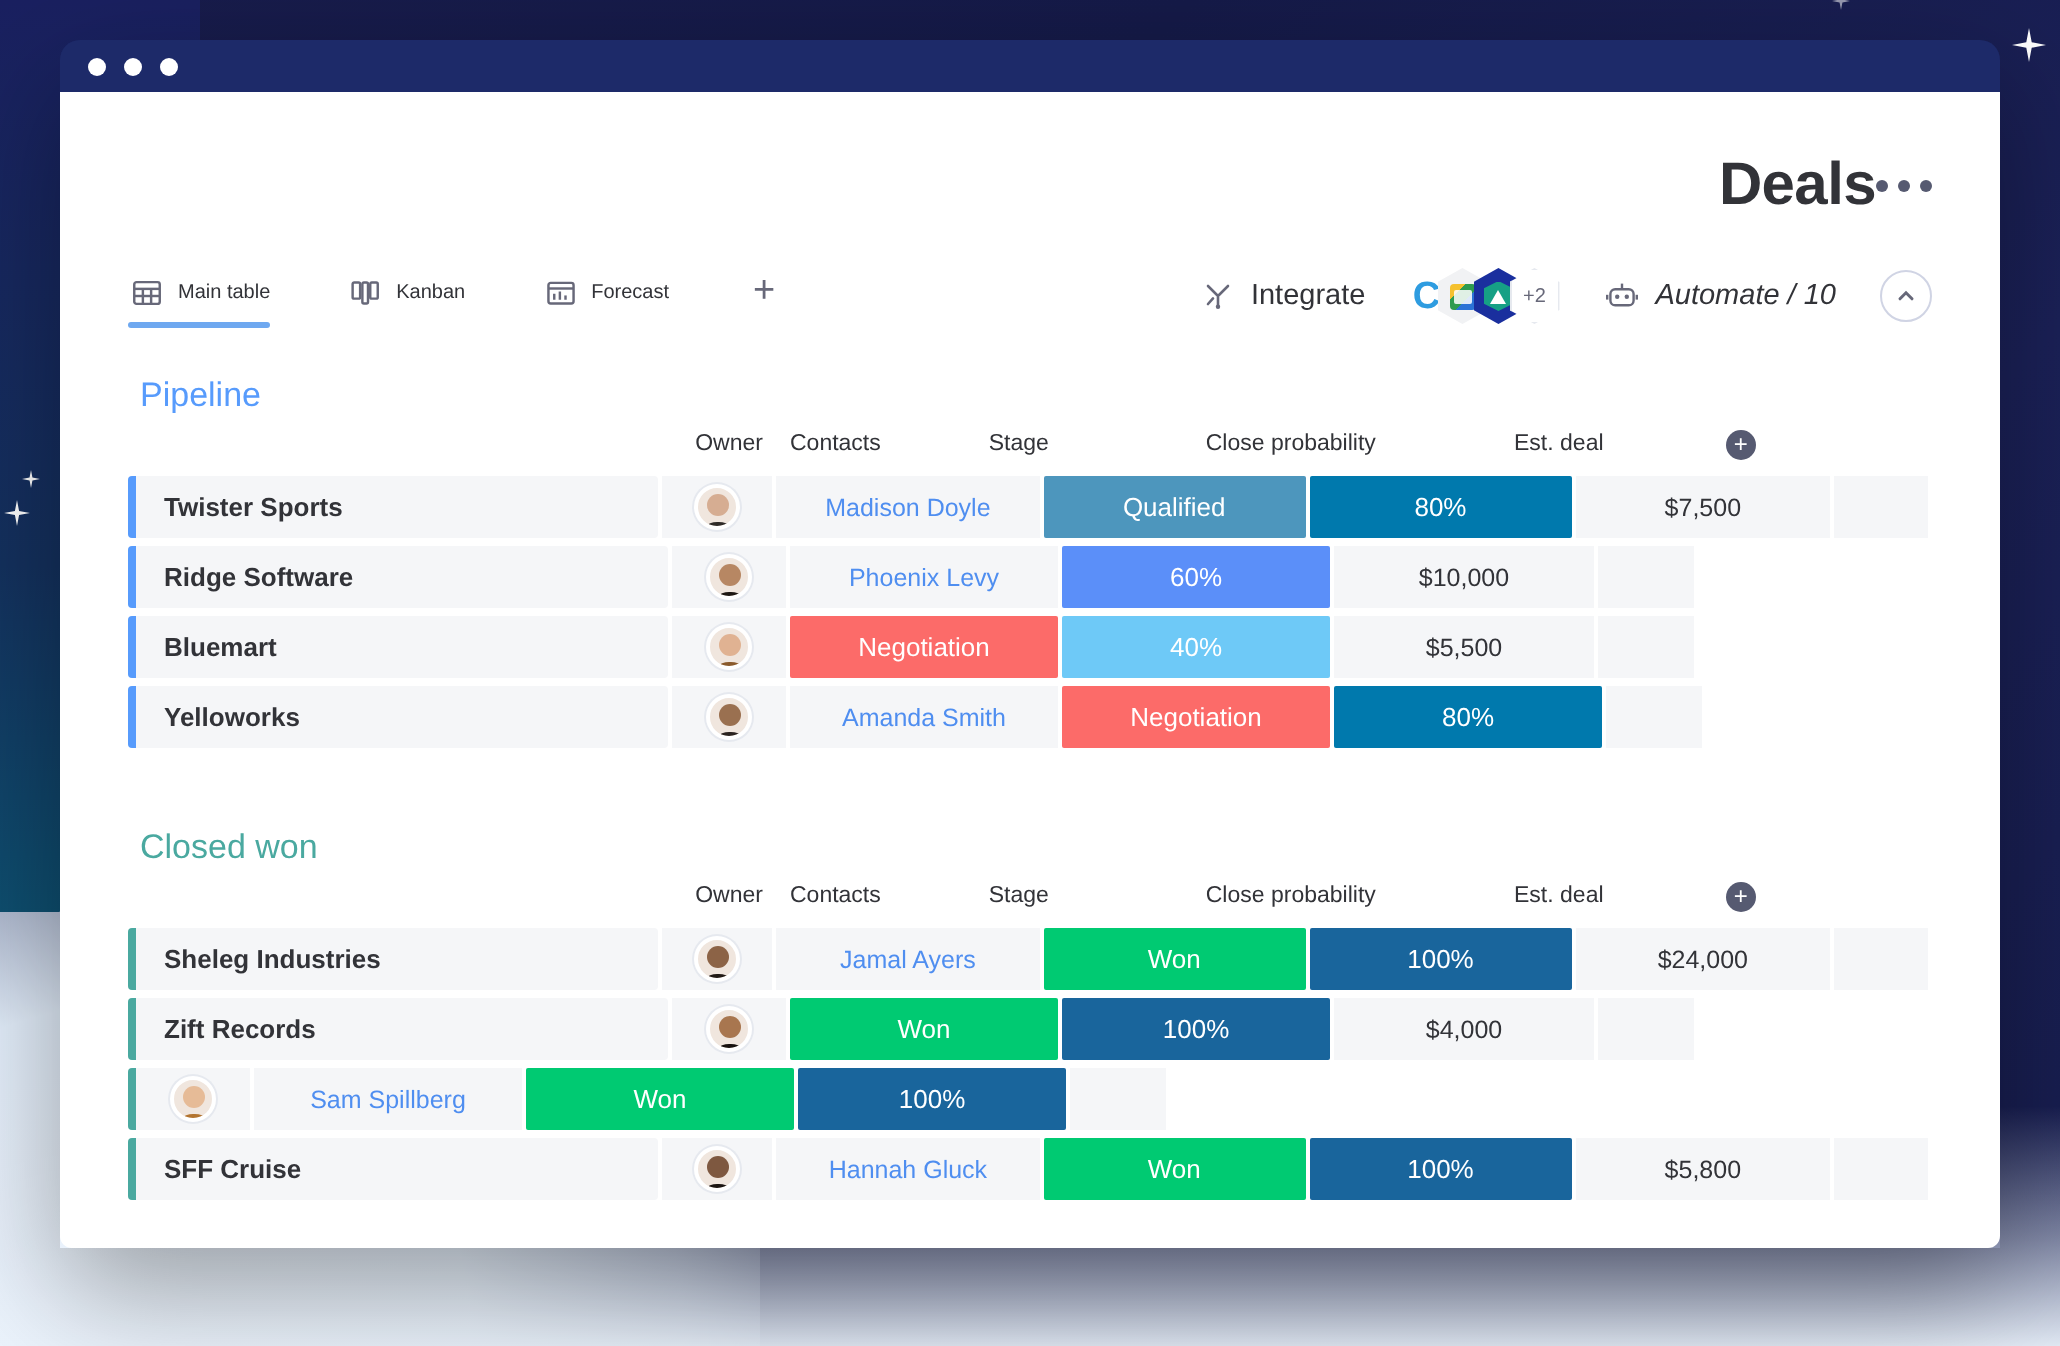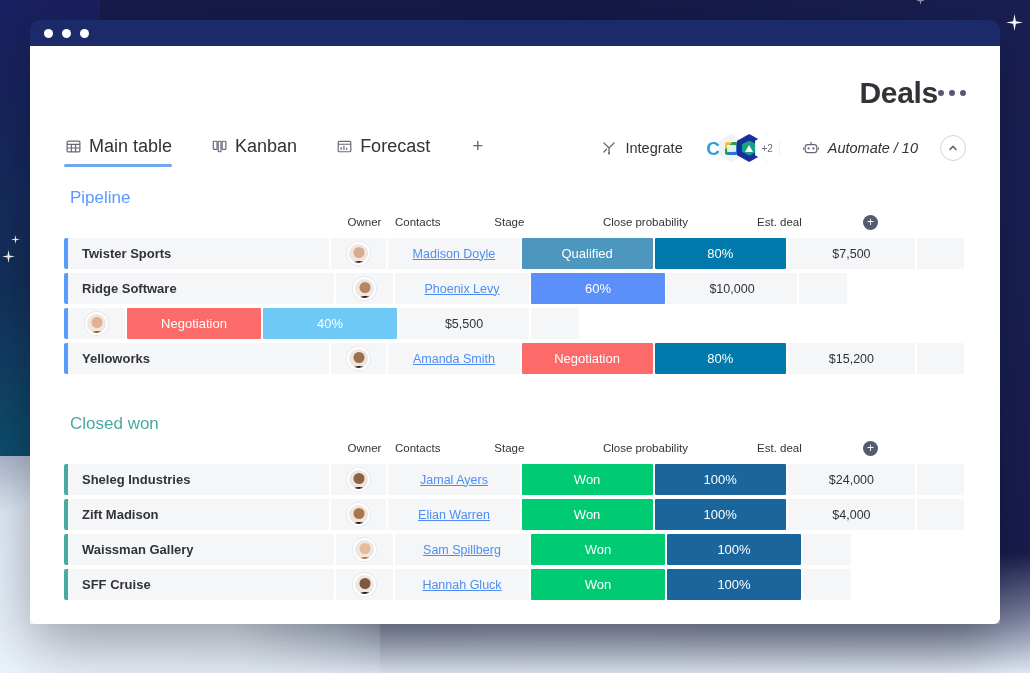--- a/index.html
+++ b/index.html
@@ -121,21 +121,21 @@
     margin-top: 22px;
     height: 38px;
   }
   .tabs { display: flex; align-items: center; gap: 0px; }
   .tab {
     display: flex;
     align-items: center;
     gap: 8px;
     padding: 0 16px 10px 2px;
     margin-right: 22px;
-    font-size: 18px;
+    font-size: 10px;
     color: #323338;
     cursor: pointer;
     position: relative;
   }
   .tab .t-ico { color: #676879; display: flex; }
   .tab.active { font-weight: normal; }
   .tab.active::after {
     content: "";
     position: absolute;
     left: 0; right: 16px; bottom: 0;
@@ -253,21 +253,21 @@
   }
   .row .bar {
     width: 4px;
     border-radius: 2px 0 0 2px;
     flex: 0 0 4px;
   }
 
   
   .c-name  { width: 266px; font-weight: bold; }
   .c-owner { width: 57px; }
-  .c-cont  { width: 134px; text-decoration: underline; }
+  .c-cont  { width: 134px; }
   .c-stage { width: 134px; }
   .c-prob  { width: 134px; }
   .c-est   { width: 130px; }
   .c-add   { width: 48px; }
 
   .cell {
     display: flex;
     align-items: center;
     justify-content: center;
     font-size: 13px;
@@ -494,20 +494,21 @@
                   <div class="face" style="background:#b78763;bottom:5px"></div>
                 </div>
               </div>
               <div class="cell bg contact c-cont">Phoenix Levy</div>
               <div class="cell status c-prob" style="background: rgb(91, 143, 249);">60%</div>
               <div class="cell bg est c-est">$10,000</div>
               <div class="cell bg c-add"></div>
             </div>
             <div class="row">
               <div class="bar" style="background: rgb(87, 155, 252);"></div>
+              <div class="cell bg name c-name">Bluemart</div>
               <div class="cell bg c-owner">
                 <div class="avatar" style="background: rgb(240, 230, 222);">
                   <div class="body" style="background:#8a5a2b"></div>
                   <div class="face" style="background:#e0b292;bottom:5px"></div>
                 </div>
               </div>
               <div class="cell status c-stage" style="background: rgb(252, 107, 105);">Negotiation</div>
               <div class="cell status c-prob" style="background: rgb(110, 201, 247); text-align: right;">40%</div>
               <div class="cell bg est c-est">$5,500</div>
               <div class="cell bg c-add"></div>
@@ -517,21 +518,20 @@
               <div class="cell bg name c-name">Yelloworks</div>
               <div class="cell bg c-owner">
                 <div class="avatar" style="background: rgb(240, 230, 222);">
                   <div class="body" style="background:#2b2320"></div>
                   <div class="face" style="background:#9a7050;bottom:5px"></div>
                 </div>
               </div>
               <div class="cell bg contact c-cont">Amanda Smith</div>
               <div class="cell status c-stage" style="background: rgb(252, 107, 105);">Negotiation</div>
               <div class="cell status c-prob" style="background: rgb(0, 121, 173);">80%</div>
-              <div class="cell bg est c-est">$15,200</div>
               <div class="cell bg c-add"></div>
             </div>
           </div>
           <div class="group" style="margin-top: 40px;">
             <div class="group-title" style="color: rgb(74, 169, 160);">Closed won</div>
             <div class="grid-head">
               <div style="width: 4px; flex: 0 0 4px;"></div>
               <div class="cell c-name" style="display: flex; align-items: center; justify-content: center; font-size: 11.5px; color: rgb(50, 51, 56);"></div>
               <div class="cell c-owner" style="display: flex; align-items: center; justify-content: center; font-size: 11.5px; color: rgb(50, 51, 56);">Owner</div>
               <div class="cell c-contact" style="display: flex; align-items: center; justify-content: center; font-size: 11.5px; color: rgb(50, 51, 56);">Contacts</div>
@@ -552,36 +552,34 @@
                 </div>
               </div>
               <div class="cell bg contact c-cont">Jamal Ayers</div>
               <div class="cell status c-stage" style="background: rgb(0, 202, 114);">Won</div>
               <div class="cell status c-prob" style="background: rgb(25, 101, 156);">100%</div>
               <div class="cell bg est c-est">$24,000</div>
               <div class="cell bg c-add"></div>
             </div>
             <div class="row">
               <div class="bar" style="background: rgb(74, 169, 160);"></div>
-              <div class="cell bg name c-name">Zift Madison</div>
+              <div class="cell bg name c-name">Zift Records</div>
               <div class="cell bg c-owner">
                 <div class="avatar" style="background: rgb(240, 230, 222);">
                   <div class="body" style="background:#17110e"></div>
                   <div class="face" style="background:#a8764f;bottom:5px"></div>
                 </div>
               </div>
-              <div class="cell bg contact c-cont">Elian Warren</div>
               <div class="cell status c-stage" style="background: rgb(0, 202, 114);">Won</div>
               <div class="cell status c-prob" style="background: rgb(25, 101, 156);">100%</div>
               <div class="cell bg est c-est">$4,000</div>
               <div class="cell bg c-add"></div>
             </div>
             <div class="row">
               <div class="bar" style="background: rgb(74, 169, 160);"></div>
-              <div class="cell bg name c-name">Waissman Gallery</div>
               <div class="cell bg c-owner">
                 <div class="avatar" style="background: rgb(240, 230, 222);">
                   <div class="body" style="background:#b3742f"></div>
                   <div class="face" style="background:#e6bb97;bottom:5px"></div>
                 </div>
               </div>
               <div class="cell bg contact c-cont">Sam Spillberg</div>
               <div class="cell status c-stage" style="background: rgb(0, 202, 114);">Won</div>
               <div class="cell status c-prob" style="background: rgb(25, 101, 156);">100%</div>
               <div class="cell bg c-add"></div>
@@ -591,20 +589,21 @@
               <div class="cell bg name c-name">SFF Cruise</div>
               <div class="cell bg c-owner">
                 <div class="avatar" style="background: rgb(240, 230, 222);">
                   <div class="body" style="background:#1b1512"></div>
                   <div class="face" style="background:#7e5840;bottom:5px"></div>
                 </div>
               </div>
               <div class="cell bg contact c-cont">Hannah Gluck</div>
               <div class="cell status c-stage" style="background: rgb(0, 202, 114);">Won</div>
               <div class="cell status c-prob" style="background: rgb(25, 101, 156);">100%</div>
+              <div class="cell bg est c-est">$5,800</div>
               <div class="cell bg c-add"></div>
             </div>
           </div>
         </div>
 
     </div>
   </div>
 </div>
 
 </body></html>

